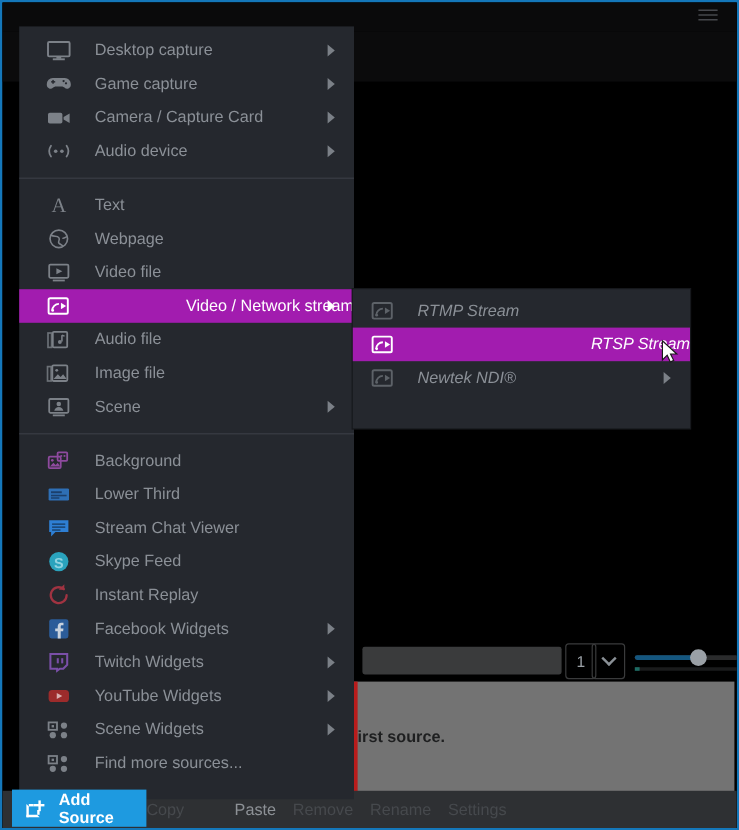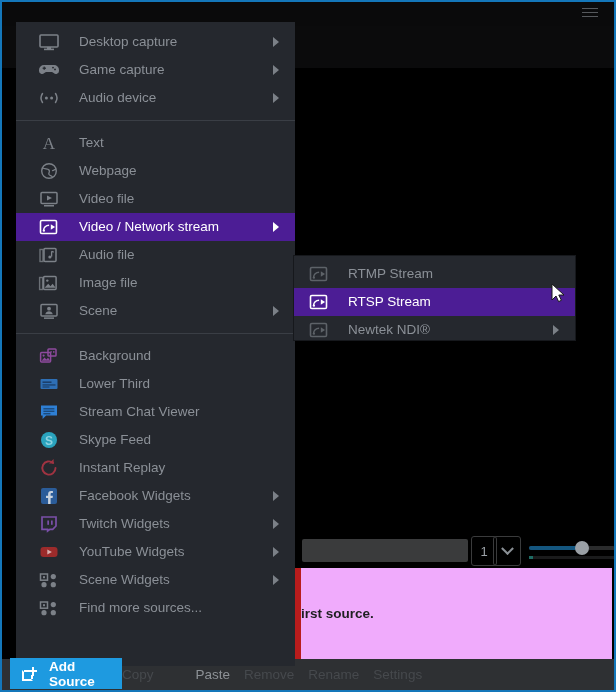--- a/index.html
+++ b/index.html
@@ -55,22 +55,22 @@
     position: absolute; left: 527px; top: 544px; width: 86px; height: 4px;
     background: #2a2b2c; border-radius: 2px;
   }
   .bg-slider .fill { position: absolute; left: 0; top: 0; height: 4px; width: 52px; background:#14567f; border-radius:2px; }
   .bg-slider .knob { position: absolute; left: 46px; top: -5px; width: 14px; height: 14px; border-radius: 50%; background: #9aa0a6; }
   .bg-slider2 { position: absolute; left: 527px; top: 554px; width: 86px; height: 3px; background: #1a1b1c; border-radius:2px;}
   .bg-slider2 .dot { position:absolute; left:0; top:0; width:4px; height:3px; background:#1d6b63; }
 
   .bg-panel {
     position: absolute; left: 293px; top: 566px; right: 2px; height: 95px;
-    background: #f0abfc;
-    border-left: 6px solid #b91c1c;
+    background: #737373;
+    border-left: 3px solid #b91c1c;
     padding-left: 28px;
   }
   .bg-panel-text {
     position: absolute; left: 0px; top: 38px;
     color: #1e1f20; font-size: 13.5px; font-weight: bold;
     white-space: nowrap;
   }
   .bg-bottombar {
     position: absolute; left: 0; bottom: 0; right: 0; height: 31px;
     background: #2e3033;
@@ -118,45 +118,46 @@
   }
   .mi {
     position: relative;
     height: 28px;
     display: flex; align-items: center;
     padding-left: 22px;
     color: #8b9097;
     font-size: 13.5px;
     white-space: nowrap;
   }
-  .mi.highlight { background: #4c1d95; color: #ffffff; }
+  .mi.highlight { background: #a21caf; color: #ffffff; justify-content: space-between; }
   .mi .ico {
     width: 22px; height: 20px; flex: 0 0 auto;
     margin-right: 19px;
     position: relative;
   }
   .mi .lbl { line-height: 1; }
   .mi .arrow {
     position: absolute; right: 16px; top: 50%; margin-top: -5px;
     width: 0; height: 0;
     border-left: 6px solid #7b8087;
     border-top: 5px solid transparent;
     border-bottom: 5px solid transparent;
   }
   .mi.highlight .arrow { border-left-color: #ffffff; }
   .sep { height: 1px; background: #3a3e45; margin: 8px 0 8px 0; }
 
   
   .submenu {
-    position: absolute; left: 292px; top: 254px;
-    width: 281px; height: 84px;
+    position: absolute; left: 292px; top: 239px;
+    width: 281px; height: 116px;
     background: #25282e;
     z-index: 35;
     padding: 4px 0;
     box-shadow: 0 0 0 1px #16181c;
+    font-style: italic;
   }
   .submenu .mi { padding-left: 14px; }
   .submenu .mi .ico { margin-right: 18px; }
 
   
   .cursor { position: absolute; left: 549px; top: 281px; z-index: 60; }
 
   
   .g { position:absolute; left:0; top:0; width:22px; height:20px; display:block; }
 </style>
@@ -224,20 +225,30 @@
             <rect x="4.6" y="7.6" width="3.4" height="1.2" fill="#25282e"></rect>
             <rect x="5.6" y="6.6" width="1.2" height="3.2" fill="#25282e"></rect>
             <circle cx="15" cy="7.6" r="0.95" fill="#25282e"></circle>
             <circle cx="17" cy="9.4" r="0.95" fill="#25282e"></circle>
           </svg>
       </span>
       <span class="lbl">Game capture</span>
       <span class="arrow"></span>
     </div>
 
+    <div class="mi">
+      <span class="ico">
+        <svg class="g" viewBox="0 0 22 20">
+            <rect x="2" y="6" width="12" height="9" rx="1.5" fill="#7c8188"></rect>
+            <path d="M15 9.5L20 6.5v8L15 11.5z" fill="#7c8188"></path>
+          </svg>
+      </span>
+      <span class="lbl">Camera / Capture Card</span>
+      <span class="arrow"></span>
+    </div>
 
     <div class="mi">
       <span class="ico">
         <svg class="g" viewBox="0 0 22 20">
             <path d="M4.5 5.5a8 8 0 0 0 0 9" fill="none" stroke="#7c8188" stroke-width="1.5" stroke-linecap="round"></path>
             <path d="M17.5 5.5a8 8 0 0 1 0 9" fill="none" stroke="#7c8188" stroke-width="1.5" stroke-linecap="round"></path>
             <circle cx="8.4" cy="10" r="1.5" fill="#7c8188"></circle>
             <circle cx="13.6" cy="10" r="1.5" fill="#7c8188"></circle>
           </svg>
       </span>

